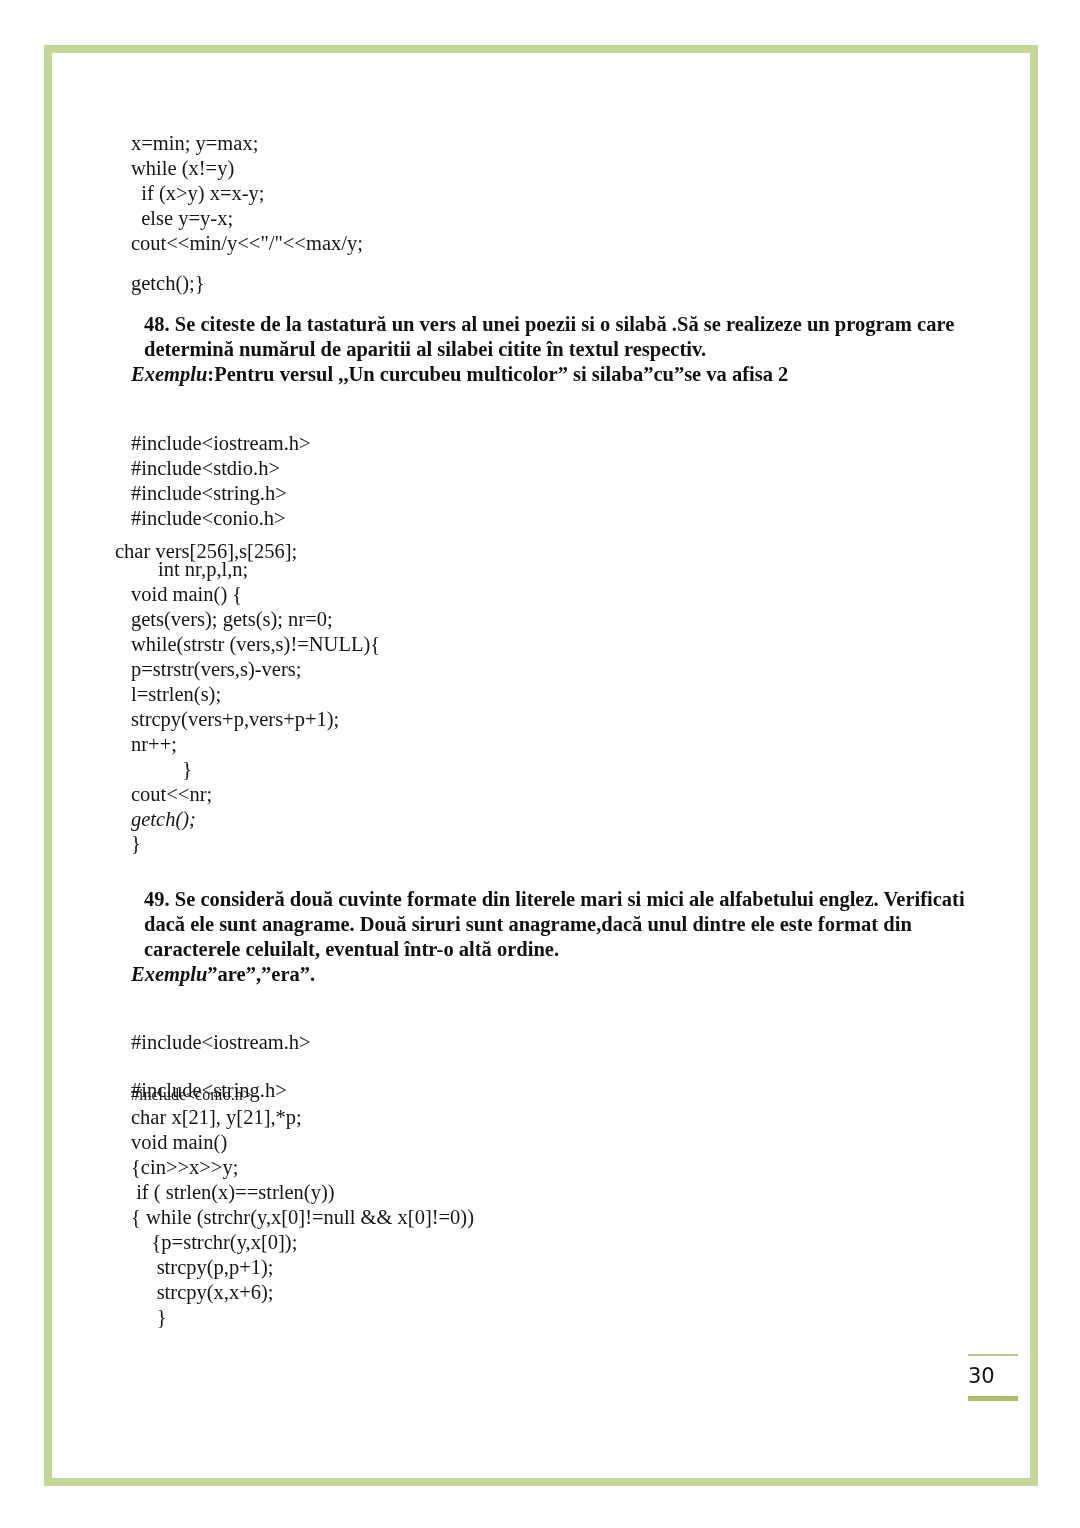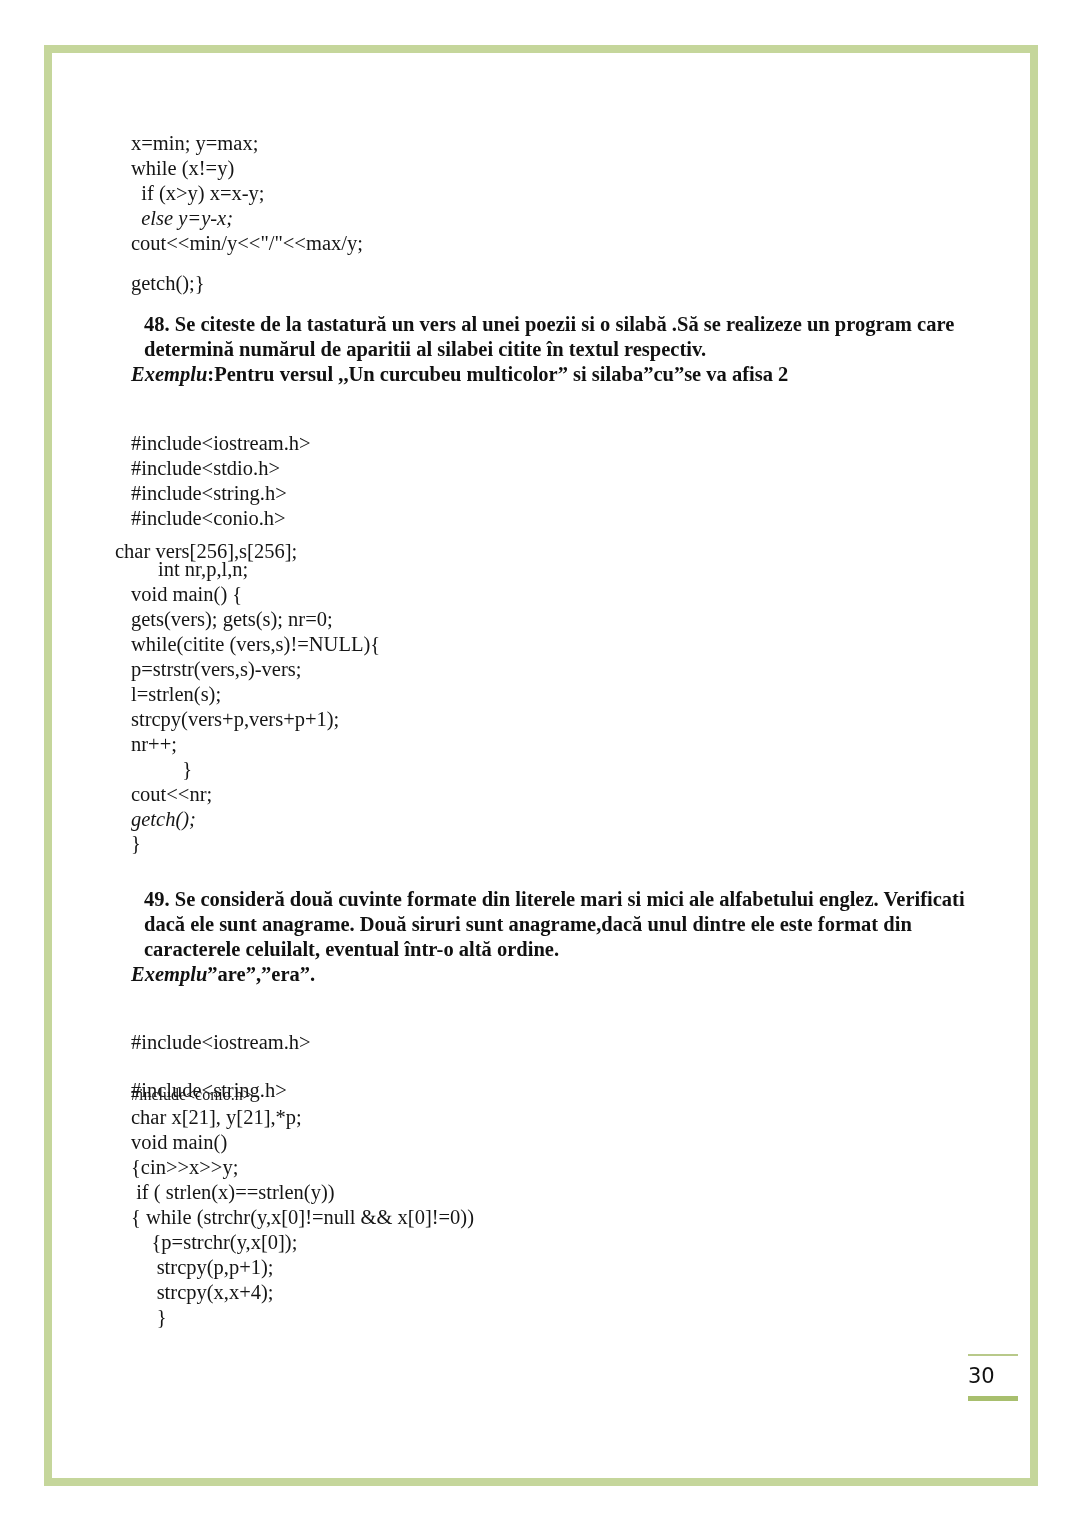--- a/index.html
+++ b/index.html
@@ -85,41 +85,41 @@
   </style>
 </head>
 <body>
 
 <div class="page-frame"></div>
 
 <div>
   <pre class="abs code" style="left:131px; top:131px;">x=min; y=max;</pre>
   <pre class="abs code" style="left:131px; top:156px;">while (x!=y)</pre>
   <pre class="abs code" style="left:131px; top:181px;">  if (x&gt;y) x=x-y;</pre>
-  <pre class="abs code" style="left:131px; top:206px;font-style:italic;">  else y=y-x;</pre>
+  <pre class="abs code" style="left:131px; top:206px;">  else y=y-x;</pre>
   <pre class="abs code" style="left:131px; top:231px;">cout&lt;&lt;min/y&lt;&lt;"/"&lt;&lt;max/y;</pre>
   <pre class="abs code" style="left:131px; top:271px;">getch();}</pre>
 </div>
 
 <div>
   <div class="abs q" style="left:144px; top:312px;">48. Se citeste de la tastatură un vers al unei poezii si o silabă .Să se realizeze un program care</div>
   <div class="abs q" style="left:144px; top:337px;">determină numărul de aparitii al silabei citite în textul respectiv.</div>
   <div class="abs q" style="left:131px; top:362px;"><i>Exemplu</i><span>:Pentru versul ,,Un curcubeu multicolor” si silaba”cu”se va afisa 2</span></div>
 </div>
 
 <div>
   <pre class="abs code" style="left:131px; top:431px;">#include&lt;iostream.h&gt;</pre>
   <pre class="abs code" style="left:131px; top:456px;">#include&lt;stdio.h&gt;</pre>
   <pre class="abs code" style="left:131px; top:481px;">#include&lt;string.h&gt;</pre>
   <pre class="abs code" style="left:131px; top:506px;">#include&lt;conio.h&gt;</pre>
   <pre class="abs code" style="left:115px; top:539px;">char vers[256],s[256];</pre>
   <pre class="abs code" style="left:131px; top:557px;margin-left:27px;">int nr,p,l,n;</pre>
   <pre class="abs code" style="left:131px; top:582px;">void main() {</pre>
   <pre class="abs code" style="left:131px; top:607px;">gets(vers); gets(s); nr=0;</pre>
-  <pre class="abs code" style="left:131px; top:632px;">while(citite (vers,s)!=NULL){</pre>
+  <pre class="abs code" style="left:131px; top:632px;">while(strstr (vers,s)!=NULL){</pre>
   <pre class="abs code" style="left:131px; top:657px;">p=strstr(vers,s)-vers;</pre>
   <pre class="abs code" style="left:131px; top:682px;">l=strlen(s);</pre>
   <pre class="abs code" style="left:131px; top:707px;">strcpy(vers+p,vers+p+1);</pre>
   <pre class="abs code" style="left:131px; top:732px;">nr++;</pre>
   <pre class="abs code" style="left:131px; top:757px;">          }</pre>
   <pre class="abs code" style="left:131px; top:782px;">cout&lt;&lt;nr;</pre>
   <pre class="abs code" style="left:131px; top:807px;font-style:italic;">getch();</pre>
   <pre class="abs code" style="left:131px; top:831px;">}</pre>
 </div>
 
@@ -136,19 +136,19 @@
     <span>#include&lt;string.h&gt;</span>
     <span class="overlay-b">#include&lt;conio.h&gt;</span>
   </div>
   <pre class="abs code" style="left:131px; top:1105px;">char x[21], y[21],*p;</pre>
   <pre class="abs code" style="left:131px; top:1130px;">void main()</pre>
   <pre class="abs code" style="left:131px; top:1155px;">{cin&gt;&gt;x&gt;&gt;y;</pre>
   <pre class="abs code" style="left:131px; top:1180px;"> if ( strlen(x)==strlen(y))</pre>
   <pre class="abs code" style="left:131px; top:1205px;">{ while (strchr(y,x[0]!=null &amp;&amp; x[0]!=0))</pre>
   <pre class="abs code" style="left:131px; top:1230px;">    {p=strchr(y,x[0]);</pre>
   <pre class="abs code" style="left:131px; top:1255px;">     strcpy(p,p+1);</pre>
-  <pre class="abs code" style="left:131px; top:1280px;">     strcpy(x,x+4);</pre>
+  <pre class="abs code" style="left:131px; top:1280px;">     strcpy(x,x+6);</pre>
   <pre class="abs code" style="left:131px; top:1305px;">     }</pre>
 </div>
 
 <div class="pagenum-top"></div>
 <div class="pagenum">30</div>
 <div class="pagenum-bottom"></div>
 
 </body></html>

